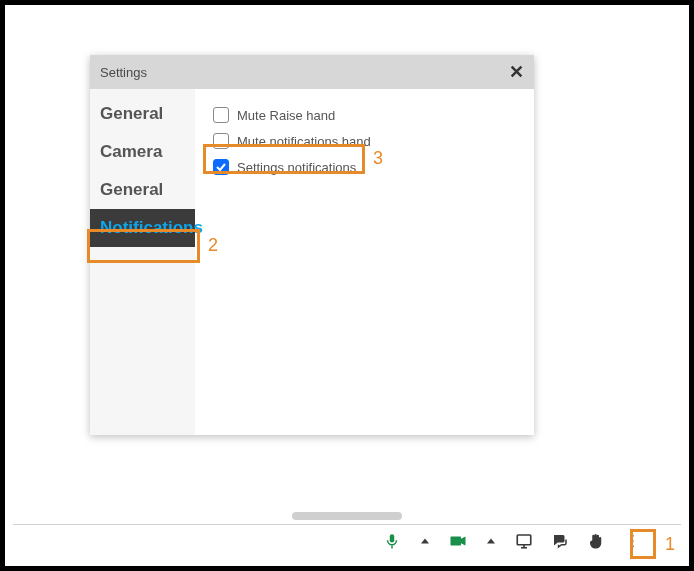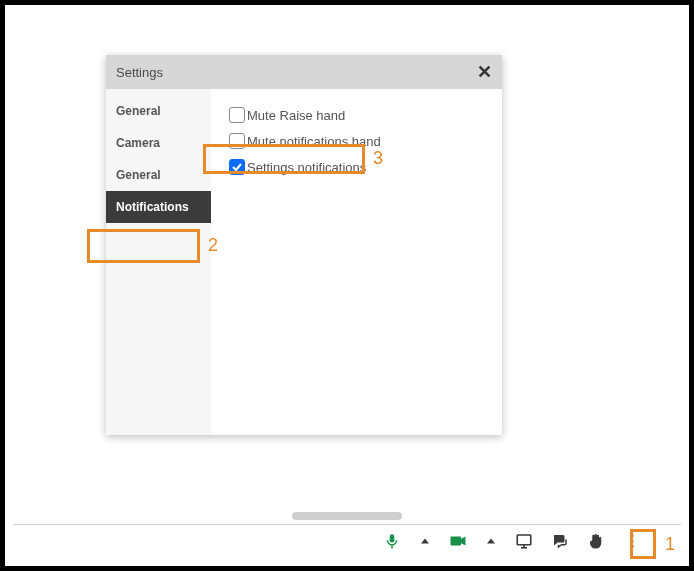--- a/index.html
+++ b/index.html
@@ -5,48 +5,47 @@
   * { box-sizing: border-box; margin: 0; padding: 0; }
   html, body { width: 694px; height: 571px; font-family: "Segoe UI", Arial, sans-serif; }
   body { border: 5px solid #000; background: #fff; position: relative; }
 
   .canvas { position: absolute; inset: 0; background: #fff; }
 
   
   .panel {
     position: absolute;
     left: 85px; top: 50px;
-    width: 396px; height: 380px;
+    width: 444px; height: 380px;
     background: #fff;
     box-shadow: 0 2px 8px rgba(0,0,0,0.25);
     display: flex;
     flex-direction: column;
-    margin-left: 16px;
   }
   .panel-header {
     height: 34px;
     background: #d7d7d7;
     display: flex; align-items: center; justify-content: space-between;
     padding: 0 10px;
     color: #4a4a4a;
     font-size: 13px;
   }
   .panel-header .close { font-weight: bold; font-size: 18px; color: #333; cursor: pointer; }
   .panel-body { flex: 1; display: flex; }
   .sidebar { width: 105px; background: #f6f6f6; padding-top: 6px; }
   .sidebar-item {
-    font-size: 12px; font-weight: 600; color: #555;
+    font-size: 17px; font-weight: 600; color: #555;
     padding: 9px 10px;
     cursor: pointer;
   }
   .sidebar-item.active {
-    background: #3b3b3b; color: #ffffff;
+    background: #3b3b3b; color: #0ea5e9;
   }
   .content { flex: 1; padding: 14px 16px; font-size: 13px; color: #555; }
-  .option-row { display: flex; align-items: center; gap: 2px; padding: 4px 2px; margin-bottom: 2px; }
+  .option-row { display: flex; align-items: center; gap: 8px; padding: 4px 2px; margin-bottom: 2px; }
   .chk {
     width: 16px; height: 16px; border: 1.5px solid #8a8a8a; border-radius: 3px;
     display: inline-flex; align-items: center; justify-content: center;
     background: #fff; cursor: pointer; flex-shrink: 0;
   }
   .chk.checked { background: #0b6cff; border-color: #0b6cff; }
   .chk.checked svg { display: block; }
   .chk svg { display: none; width: 12px; height: 12px; }
 
   

